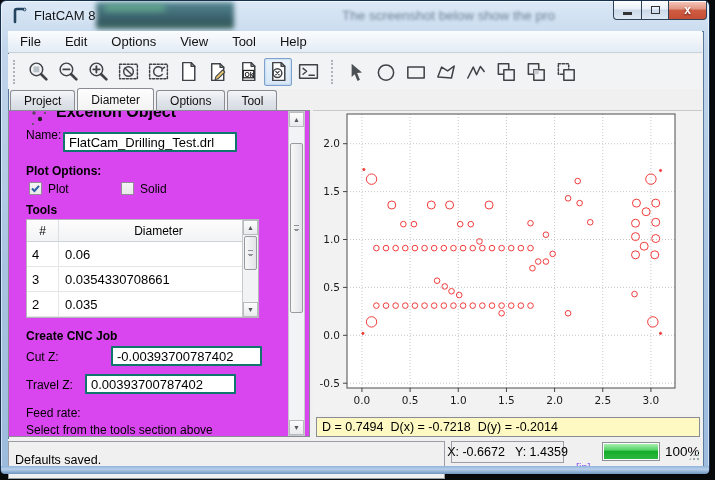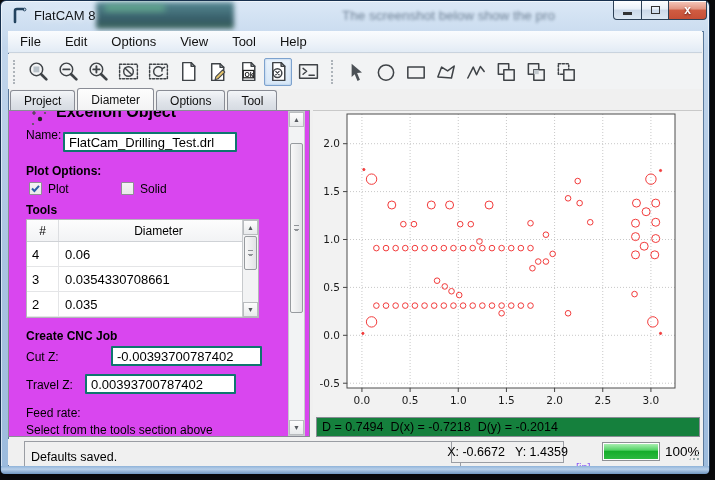--- a/index.html
+++ b/index.html
@@ -64,26 +64,26 @@
   .td.c1{flex:1;padding-left:6px}
   
   .vscroll{position:absolute;background:#f2f3f4;border:1px solid #c7cacd}
   .sb-btn{position:absolute;left:0;width:100%;height:15px;display:flex;align-items:center;justify-content:center;
     background:linear-gradient(#fdfdfd,#e8eaec);border:1px solid #b9bcbf;color:#55595e;font-size:7px}
   .sb-thumb{position:absolute;left:1px;right:1px;border:1px solid #979b9f;border-radius:2px;background:linear-gradient(90deg,#f8f8f8,#e2e4e6)}
   .sb-grip{position:absolute;left:3px;right:3px;top:50%;height:5px;margin-top:-3px;
     border-top:1px solid #8f9397;border-bottom:1px solid #8f9397;box-shadow:0 2px 0 -1px #8f9397}
   
   .rpanel{position:absolute;left:313px;top:110px;width:389px;height:305px;background:#f2f2f2;border-top:1px solid #c9c9c9;z-index:1}
-  .readout{position:absolute;left:316px;top:417px;width:384px;height:20px;border:1px solid #898c95;background:#15803d;
+  .readout{position:absolute;left:316px;top:417px;width:384px;height:20px;border:1px solid #898c95;background:#fef9c3;
     font-size:12.5px;color:#000;display:flex;align-items:center;padding-left:5px;white-space:pre}
   
   .statusbar{position:absolute;left:8px;top:439px;width:694px;height:26px;background:#f0f0f0}
   .sunken{position:absolute;border:1px solid #9a9da3;background:#f0f0f0;display:flex;align-items:center;padding-left:6px;font-size:12.5px;color:#000;white-space:pre}
-  .sb-msg{left:16px;top:2px;width:437px;height:32px}
+  .sb-msg{left:0;top:2px;width:437px;height:38px}
   .sb-xy{left:443px;top:2px;width:113px;height:22px;justify-content:center;padding-left:0}
   .sb-units{position:absolute;left:568px;top:22px;font-size:11px;color:#8b5cf6}
   .pbar{position:absolute;left:594px;top:3px;width:58px;height:19px;border:1px solid #8e9094;background:#fdfdfd;padding:1px}
   .pbar-fill{height:100%;background:linear-gradient(180deg,#a8eeb0 0%,#55d266 40%,#16ad2b 50%,#2cb83f 100%)}
   .pct{position:absolute;left:657px;top:5px;font-size:13.5px;color:#000}
   .rgrip{position:absolute;right:2px;top:10px;width:12px;height:12px;
     background:radial-gradient(circle at 2px 2px,#9aa 1px,transparent 1.3px) 0 0/4px 4px;clip-path:polygon(100% 0,100% 100%,0 100%)}
   .frame-bottom{position:absolute;left:1px;top:466px;width:708px;height:8px;border-radius:0 0 4px 4px;
     background:linear-gradient(180deg,#8fb3d9 0%,#b7cfe9 40%,#6f96c0 100%)}
 </style>

